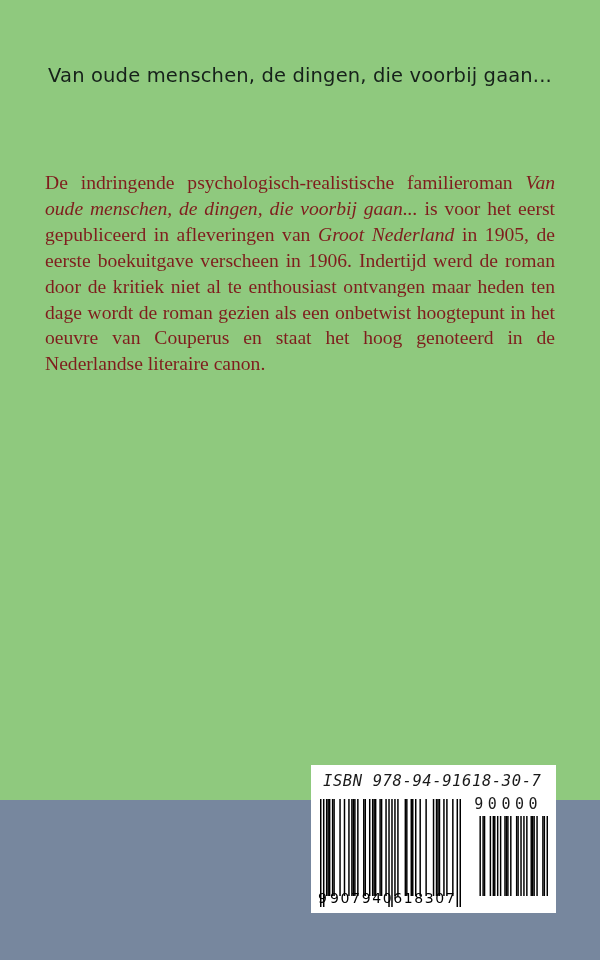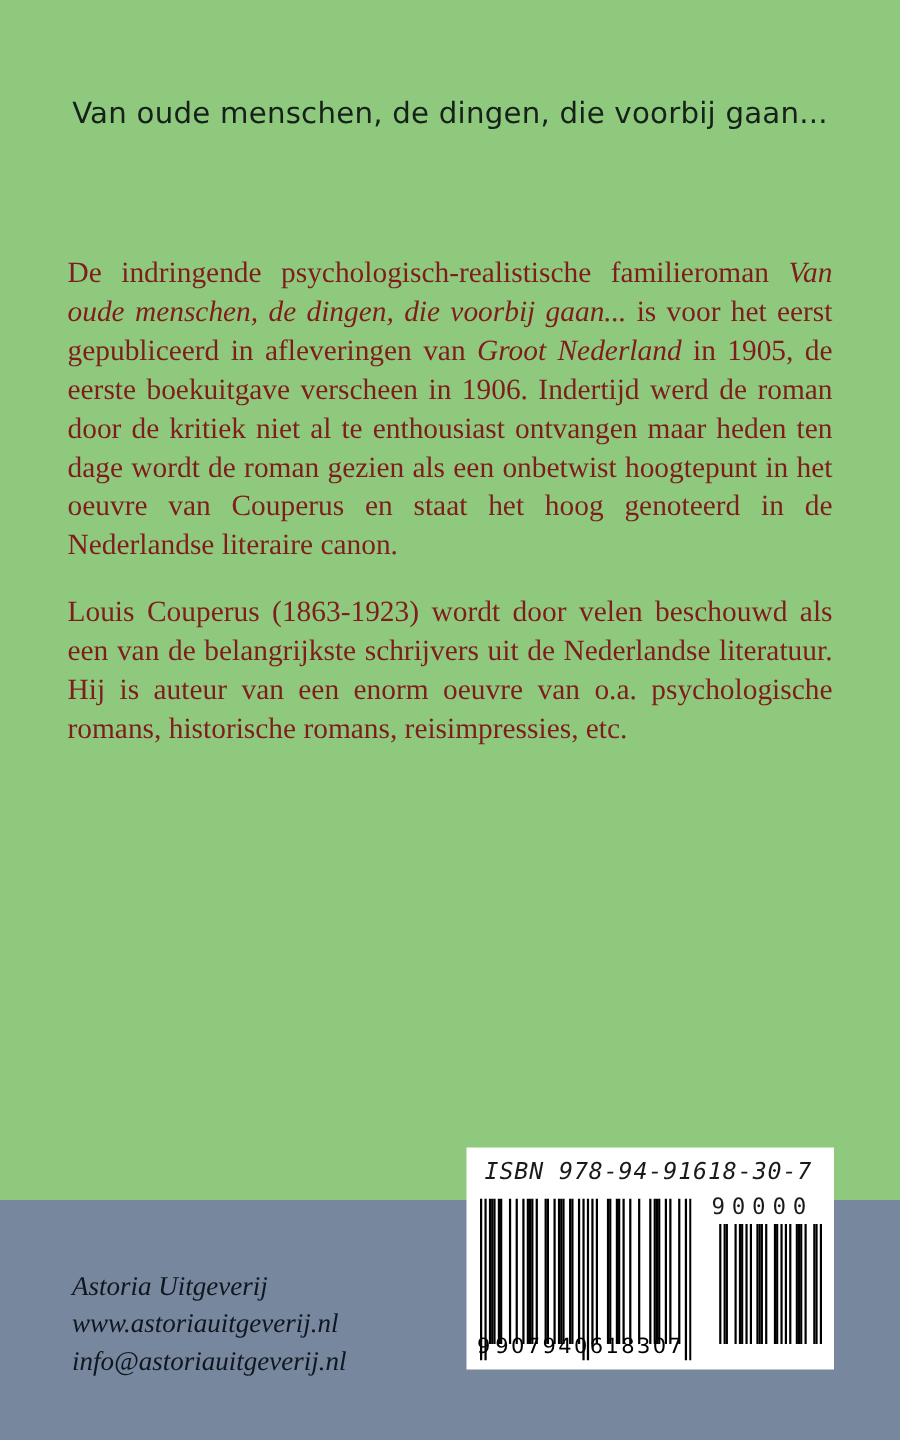--- a/index.html
+++ b/index.html
@@ -161,21 +161,20 @@
 
   <div class="band-green"></div>
   <div class="band-blue"></div>
 
   <div class="header">
     <div class="book-title">Van oude menschen, de dingen, die voorbij gaan...</div>
   </div>
 
   <div class="blurb">
     <p class="para"><span>De indringende psychologisch-realistische familieroman </span><i>Van oude menschen, de dingen, die voorbij gaan...</i><span> is voor het eerst gepubliceerd in afleveringen van </span><i>Groot Nederland</i><span> in 1905, de eerste boekuitgave verscheen in 1906. Indertijd werd de roman door de kritiek niet al te enthousiast ontvangen maar heden ten dage wordt de roman gezien als een onbetwist hoogtepunt in het oeuvre van Couperus en staat het hoog genoteerd in de Nederlandse literaire canon.</span></p>
-    <p class="para"><span>Louis Couperus (1863-1923) wordt door velen beschouwd als een van de belangrijkste schrijvers uit de Nederlandse literatuur. Hij is auteur van een enorm oeuvre van o.a. psychologische romans, historische romans, reisimpressies, etc.</span></p>
   </div>
 
   <div class="barcode-box">
     <div class="isbn-line">ISBN 978-94-91618-30-7</div>
     <div class="addon-digits">90000</div>
 
     <svg class="ean-main" viewBox="0 0 141 108" preserveAspectRatio="none" aria-hidden="true">
         <rect x="0.000" y="0" width="1.484" height="108.000" fill="#000000"></rect>
         <rect x="2.968" y="0" width="1.484" height="108.000" fill="#000000"></rect>
         <rect x="5.937" y="0" width="1.484" height="97.000" fill="#000000"></rect>
@@ -246,19 +245,14 @@
         <rect x="64.167" y="0" width="1.458" height="80.000" fill="#000000"></rect>
         <rect x="65.625" y="0" width="1.458" height="80.000" fill="#000000"></rect>
         <rect x="68.542" y="0" width="1.458" height="80.000" fill="#000000"></rect>
       </svg>
 
     <div class="ean-digits">
       <span class="lead">9</span><span class="grp">907940</span><span class="grp" style="">618307</span>
     </div>
   </div>
 
-  <div class="imprint">
-    <div>Astoria Uitgeverij</div>
-    <div>www.astoriauitgeverij.nl</div>
-    <div>info@astoriauitgeverij.nl</div>
-  </div>
 
 </div>
 
 </body></html>

